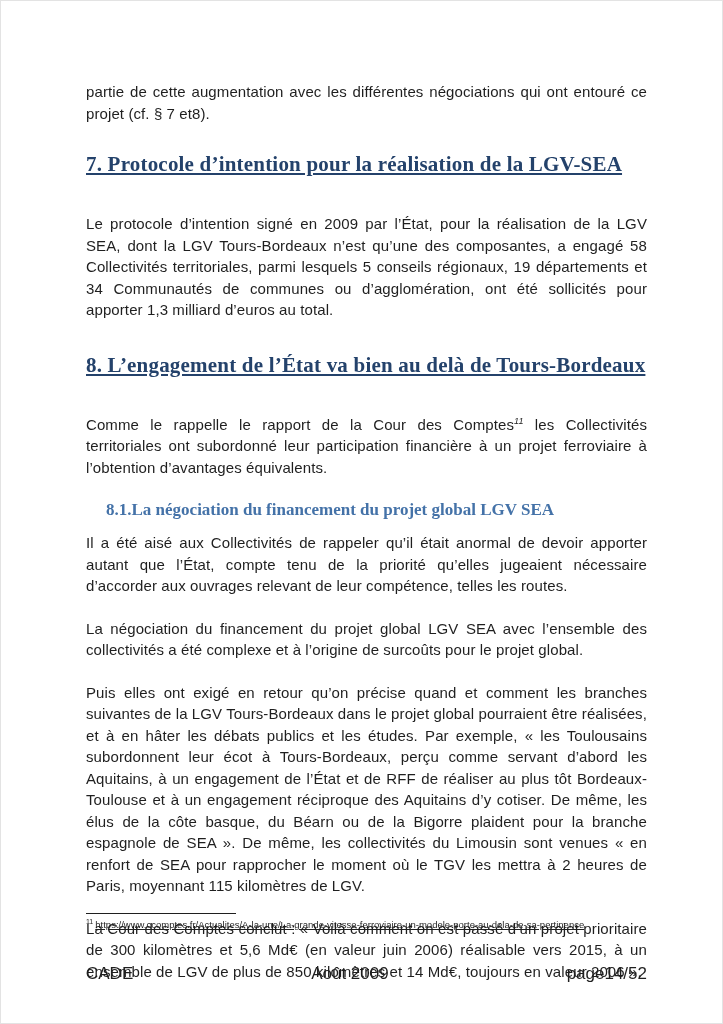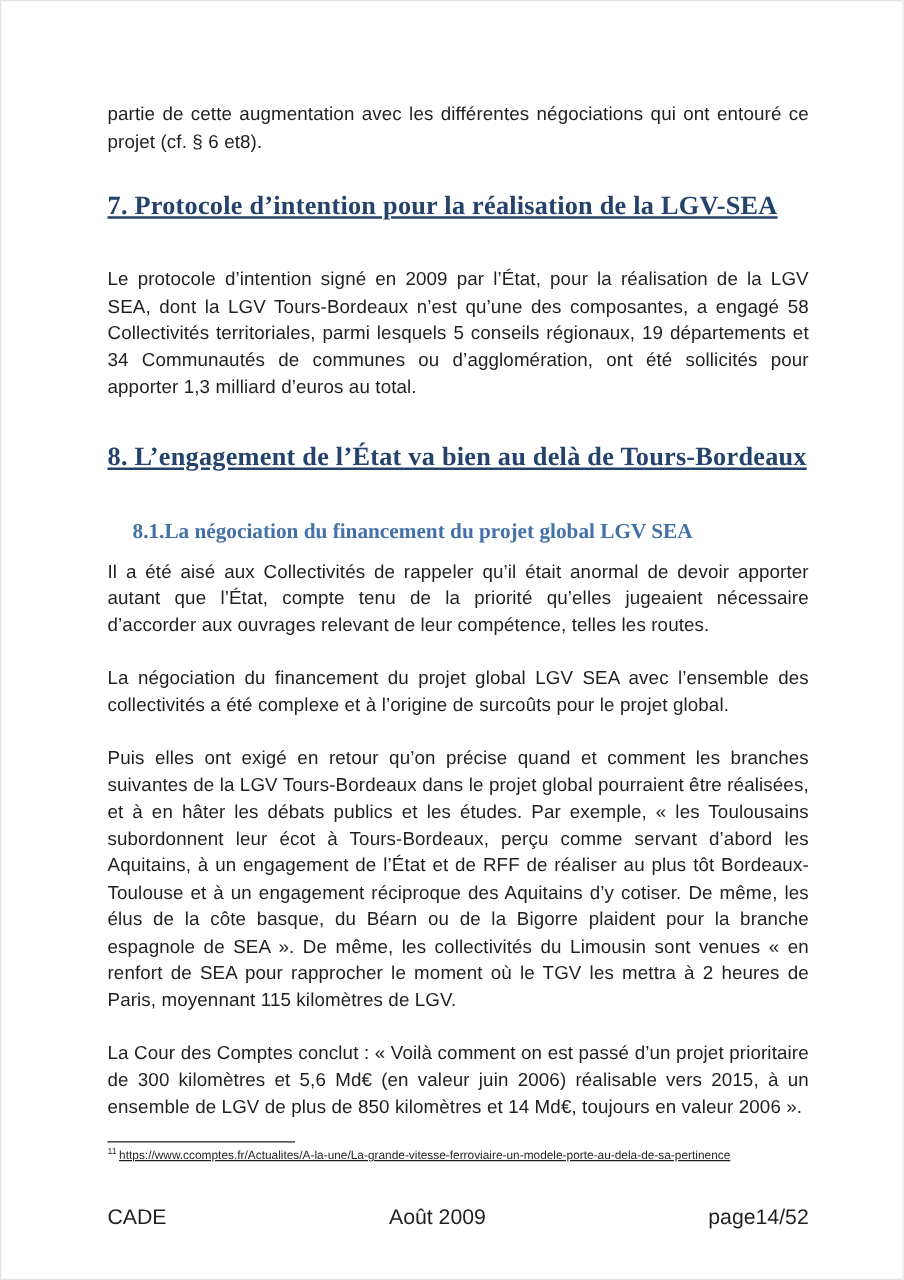--- a/index.html
+++ b/index.html
@@ -105,28 +105,29 @@
   .footer .center { text-align: center; }
   .footer .right  { text-align: right; }
 </style>
 </head>
 <body>
 
 <div class="page">
 
   <div class="content">
 
-    <p class="body-par par-intro">partie de cette augmentation avec les différentes négociations qui ont entouré ce projet (cf. § 6 et8).</p>
+    <p class="body-par par-intro">partie de cette augmentation avec les différentes négociations qui ont entouré ce projet (cf. § 7 et8).</p>
 
     <h1 class="h1-like">7. Protocole d’intention pour la réalisation de la LGV-SEA</h1>
 
     <p class="body-par">Le protocole d’intention signé en 2009 par l’État, pour la réalisation de la LGV SEA, dont la LGV Tours-Bordeaux n’est qu’une des composantes, a engagé 58 Collectivités territoriales, parmi lesquels 5 conseils régionaux, 19 départements et 34 Communautés de communes ou d’agglomération, ont été sollicités pour apporter 1,3 milliard d’euros au total.</p>
 
     <h1 class="h1-like sect8-h">8. L’engagement de l’État va bien au delà de Tours-Bordeaux</h1>
 
+    <p class="body-par par-after-h8"><span>Comme le rappelle le rapport de la Cour des Comptes</span><sup class="fn-ref">11</sup><span> les Collectivités territoriales ont subordonné leur participation financière à un projet ferroviaire à l’obtention d’avantages équivalents.</span></p>
 
     <h2 class="h2-like">8.1.La négociation du financement du projet global LGV SEA</h2>
 
     <p class="body-par">Il a été aisé aux Collectivités de rappeler qu’il était anormal de devoir apporter autant que l’État, compte tenu de la priorité qu’elles jugeaient nécessaire d’accorder aux ouvrages relevant de leur compétence, telles les routes.</p>
 
     <p class="body-par">La négociation du financement du projet global LGV SEA avec l’ensemble des collectivités a été complexe et à l’origine de surcoûts pour le projet global.</p>
 
     <p class="body-par">Puis elles ont exigé en retour qu’on précise quand et comment les branches suivantes de la LGV Tours-Bordeaux dans le projet global pourraient être réalisées, et à en hâter les débats publics et les études. Par exemple, « les Toulousains subordonnent leur écot à Tours-Bordeaux, perçu comme servant d’abord les Aquitains, à un engagement de l’État et de RFF de réaliser au plus tôt Bordeaux-Toulouse et à un engagement réciproque des Aquitains d’y cotiser. De même, les élus de la côte basque, du Béarn ou de la Bigorre plaident pour la branche espagnole de SEA ». De même, les collectivités du Limousin sont venues « en renfort de SEA pour rapprocher le moment où le TGV les mettra à 2 heures de Paris, moyennant 115 kilomètres de LGV.</p>
 
     <p class="body-par">La Cour des Comptes conclut : « Voilà comment on est passé d’un projet prioritaire de 300 kilomètres et 5,6 Md€ (en valeur juin 2006) réalisable vers 2015, à un ensemble de LGV de plus de 850 kilomètres et 14 Md€, toujours en valeur 2006 ».</p>

